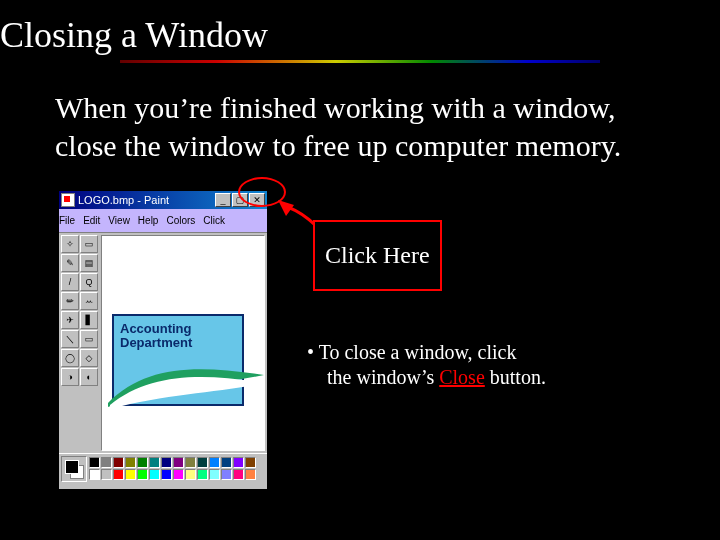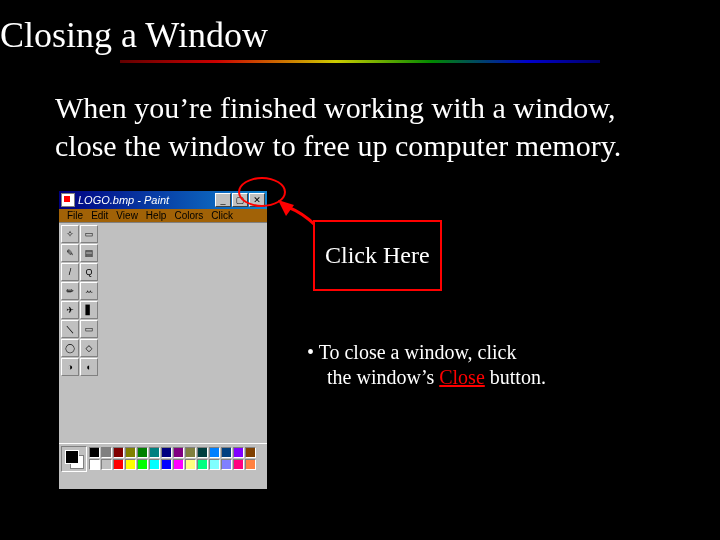--- a/index.html
+++ b/index.html
@@ -55,40 +55,40 @@
     background: #fff;
     margin-right: 3px;
     display: inline-block;
     border: 1px solid #808080;
     position: relative;
   }
   .titlebar .ticon::after{
     content:""; position:absolute; left:2px; top:2px; width:6px; height:6px;
     background:#ff0000;
   }
-  .titlebar .titletext { flex: 1; white-space: nowrap; overflow: hidden; font-style: italic; }
+  .titlebar .titletext { flex: 1; white-space: nowrap; overflow: hidden; }
   .winbtns { display: flex; gap: 0px; }
   .winbtn {
     width: 16px; height: 14px;
     background: #c0c0c0;
     border-top: 1px solid #fff; border-left: 1px solid #fff;
     border-right: 1px solid #404040; border-bottom: 1px solid #404040;
     font-size: 9px; line-height: 12px;
     text-align: center;
     color: #000;
     margin-left: 1px;
   }
   .menubar {
-    height: 14px;
-    background: #a16207;
+    height: 24px;
+    background: #c4b5fd;
     font-size: 10px;
     color: #000;
     display: flex;
     align-items: center;
-    padding-left: 8px;
+    padding-left: 0;
     gap: 8px;
     border-bottom: 1px solid #808080;
   }
   .paintbody {
     display: flex;
     height: 220px;
   }
   .toolbox {
     width: 42px;
     background: #c0c0c0;
@@ -250,20 +250,32 @@
         <span class="tool">✏</span>
         <span class="tool">ꕀ</span>
         <span class="tool">✈</span>
         <span class="tool">▋</span>
         <span class="tool">＼</span>
         <span class="tool">▭</span>
         <span class="tool">◯</span>
         <span class="tool">◇</span>
         <span class="tool">◑</span>
         <span class="tool">◐</span>
+      </div>
+      <div class="canvas">
+        <div class="logo">
+          <div class="lbl">
+            <span>Accounting</span><br>
+            <span>Department</span>
+          </div>
+          <svg class="swoosh" viewBox="0 0 160 55">
+            <path d="M2,48 C40,10 90,10 158,20 C110,30 60,30 2,52 Z" fill="#1fa060"></path>
+            <path d="M4,50 C44,18 96,18 158,28 C112,38 62,38 4,54 Z" fill="#ffffff"></path>
+          </svg>
+        </div>
       </div>
     </div>
     <div class="palette">
       <div class="curcolor">
         <div class="bg"></div>
         <div class="fg"></div>
       </div>
       <div class="swatches" id="swatch-grid">
           <div class="sw" style="background: rgb(0, 0, 0);"></div>
           <div class="sw" style="background: rgb(128, 128, 128);"></div>

